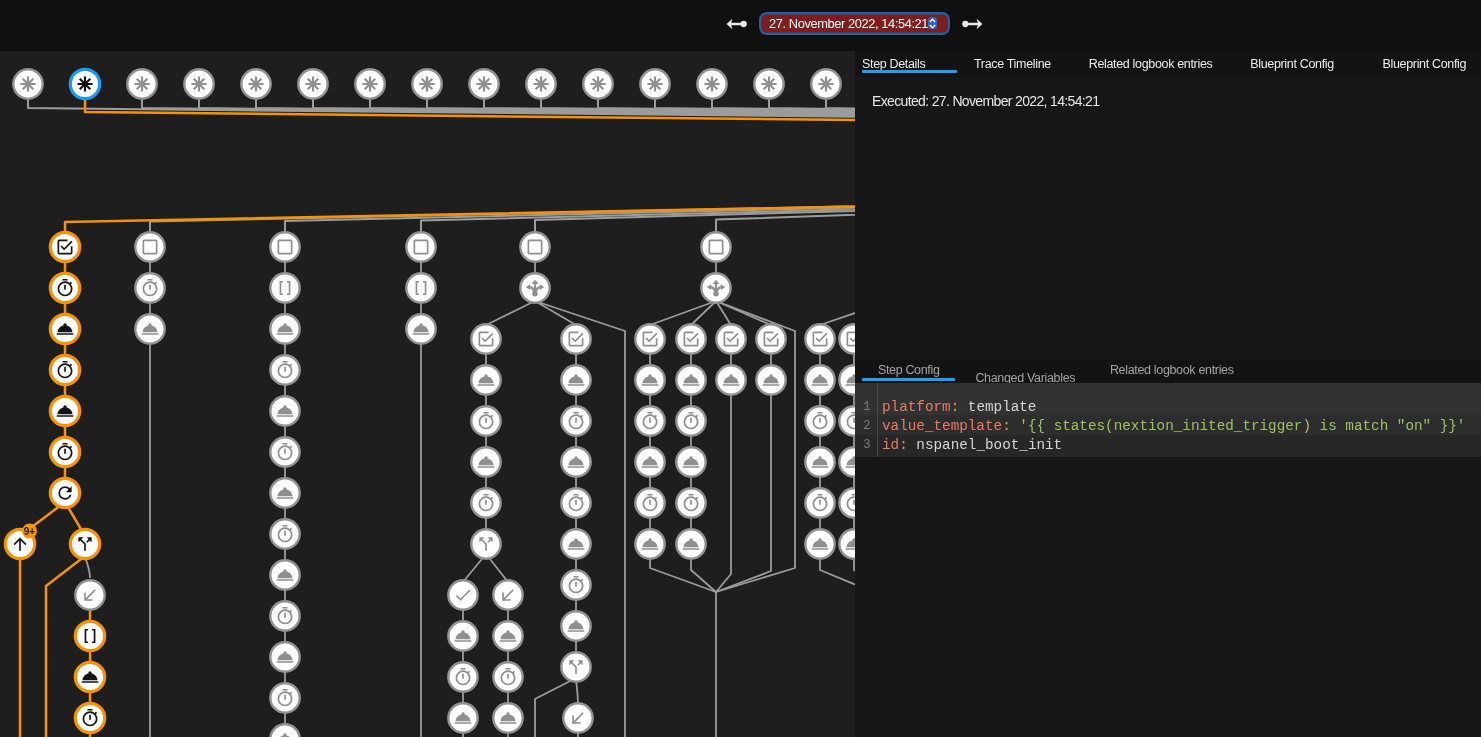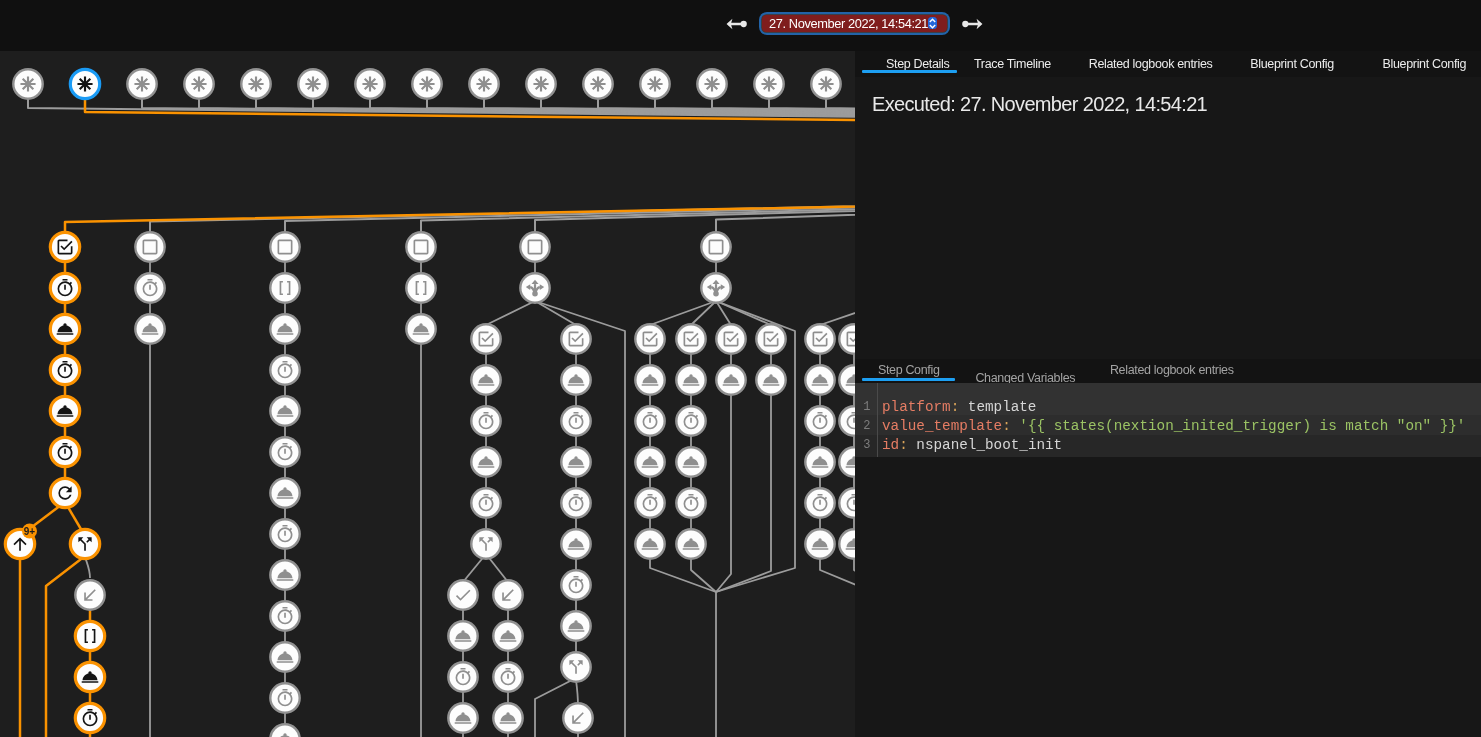--- a/index.html
+++ b/index.html
@@ -495,29 +495,29 @@
         <path d="M12,20A7,7 0 0,1 5,13A7,7 0 0,1 12,6A7,7 0 0,1 19,13A7,7 0 0,1 12,20M19.03,7.39L20.45,5.97C20,5.46 19.55,5 19.04,4.56L17.62,6C16.07,4.74 14.12,4 12,4A9,9 0 0,0 3,13A9,9 0 0,0 12,22C17,22 21,17.97 21,13C21,10.88 20.26,8.93 19.03,7.39M11,14H13V8H11M15,1H9V3H15V1Z"></path>
       </g>
       <circle cx="854" cy="544" r="14.7" fill="#fdfdfd" stroke="#919191" stroke-width="2.4"></circle>
       <g transform="translate(844.05,534.05) scale(0.83)" fill="#8f8f8f" stroke="#8f8f8f" stroke-width="0">
         <path d="M12,5A2,2 0 0,1 14,7C14,7.24 13.96,7.47 13.88,7.69C17.95,8.5 21,11.91 21,16H3C3,11.91 6.05,8.5 10.12,7.69C10.04,7.47 10,7.24 10,7A2,2 0 0,1 12,5M22,19H2V17H22V19Z"></path>
       </g>
     </svg>
 <div style="position:absolute;left:855px;top:51px;width:626px;height:686px;background:#171717;"></div>
     <div style="position:absolute;left:855px;top:51px;width:626px;height:26px;background:#131313;font-size:12.5px;color:#ececec;letter-spacing:-0.33px;">
       <div style="position:absolute;top:6px;left:0;width:626px;height:16px;">
-        <span style="position:absolute;left:31px;top:0;">Step Details</span>
+        <span style="position:absolute;left:7px;top:0;">Step Details</span>
         <span style="position:absolute;left:119px;top:0;">Trace Timeline</span>
         <span style="position:absolute;left:233.7px;top:0;">Related logbook entries</span>
         <span style="position:absolute;left:395.2px;top:0;">Blueprint Config</span>
         <span style="position:absolute;left:527.5px;top:0;">Blueprint Config</span>
       </div>
       <div style="position:absolute;left:7px;top:18.5px;width:95px;height:3.5px;background:#1d9ff2;border-radius:1px;"></div>
     </div>
-    <div style="position:absolute;left:872px;top:93px;font-size:20px;color:#e9e9e9;letter-spacing:-0.65px;">Executed: 27. November 2022, 14:54:21</div>
+    <div style="position:absolute;left:872px;top:93px;font-size:14px;color:#e9e9e9;letter-spacing:-0.65px;">Executed: 27. November 2022, 14:54:21</div>
     <div style="position:absolute;left:855px;top:359px;width:626px;height:24px;background:#131313;font-size:12.5px;color:#a3a3a3;letter-spacing:-0.33px;">
       <div style="position:absolute;top:4px;left:0;width:626px;height:16px;">
         <span style="position:absolute;left:22.9px;top:0;">Step Config</span>
         <span style="position:absolute;left:120.4px;top:0;margin-top:8px;">Changed Variables</span>
         <span style="position:absolute;left:254.9px;top:0;">Related logbook entries</span>
       </div>
       <div style="position:absolute;left:7.3px;top:18.8px;width:92.5px;height:3.4px;background:#1d9ff2;border-radius:1px;"></div>
     </div>
     <div style="position:absolute;left:855px;top:383px;width:626px;height:74px;background:#272727;">
       <div style="position:absolute;left:0;top:0;width:626px;height:32px;background:#323232;"></div>

